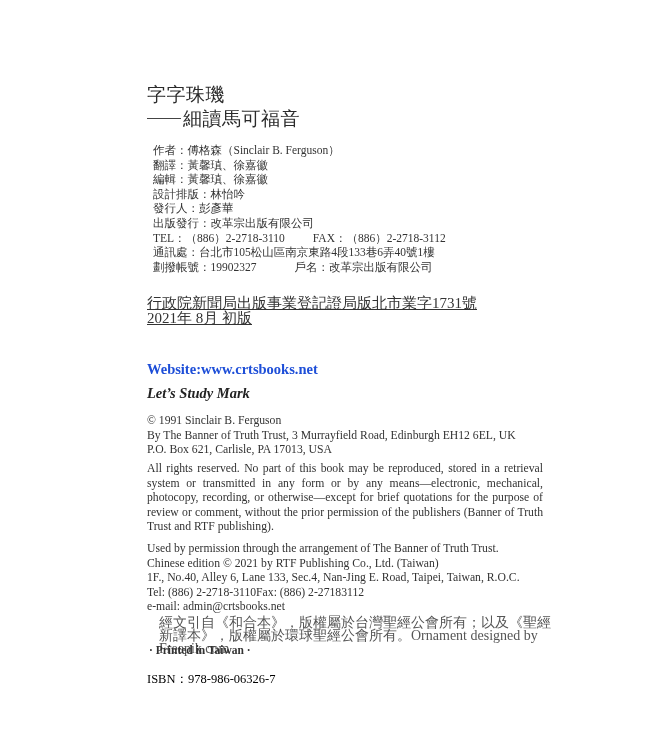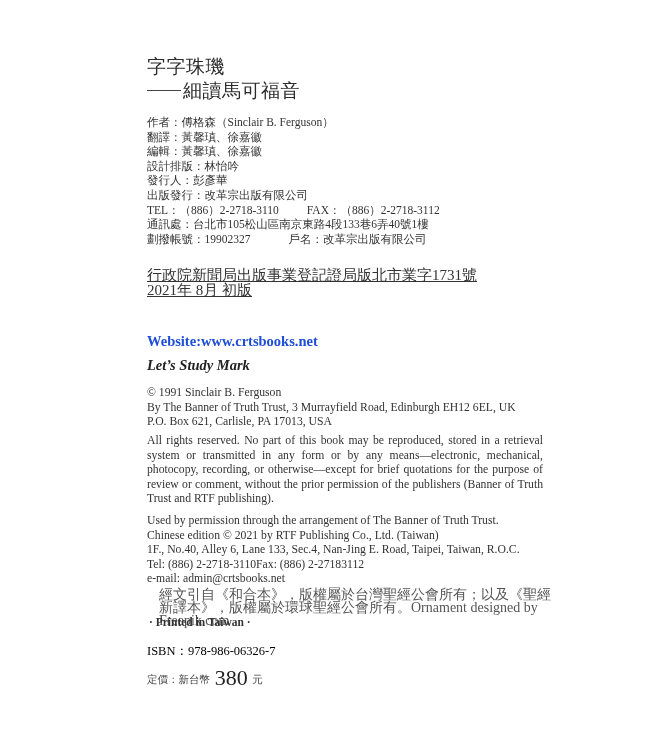--- a/index.html
+++ b/index.html
@@ -1,23 +1,23 @@
 <!DOCTYPE html>
 <html><head>
 <meta charset="utf-8">
 <style>
   html, body { margin: 0; padding: 0; background: #ffffff; }
   body { width: 650px; height: 750px; position: relative; overflow: hidden;
          font-family: "Liberation Serif", "DejaVu Serif", serif; color: #231f20; }
   .page { position: absolute; left: 0; top: 0; width: 650px; height: 750px; background: #fff; }
-  .abs { position: absolute; white-space: nowrap; }
+  .abs { position: absolute; white-space: nowrap; margin-top: 28px; }
   .title1 { left: 147px; top: 54px; font-family: "DejaVu Sans", sans-serif; font-size: 19px; letter-spacing: 0.5px; color: #2b2b2b; }
   .title2 { left: 147px; top: 78px; font-family: Liberation Sans, sans-serif; font-size: 19px; letter-spacing: 0.5px; color: #2b2b2b; }
   .title2 .dash { display: inline-block; width: 34px; border-top: 1px solid #444; vertical-align: middle; margin-right: 2px; position: relative; top: -1px; }
-  .credits { left: 147px; top: 115px; font-size: 11.5px; line-height: 14.6px; color: #333; }
+  .credits { left: 153px; top: 115px; font-size: 11.5px; line-height: 14.6px; color: #333; }
   .credits div { white-space: nowrap; }
   .credits .gap { display: inline-block; width: 28px; }
   .credits .gap2 { display: inline-block; width: 38px; }
   .reg { left: 147px; top: 268px; font-size: 15px; line-height: 14.6px; color: #333; text-decoration: underline; }
   .rights { left: 147px; top: 306px; font-size: 14.5px; font-weight: bold; color: #222; }
   .website { left: 147px; top: 333px; font-size: 14.5px; font-weight: bold; color: #1d4ed8; }
   .engtitle { left: 147px; top: 357px; font-size: 14.5px; font-weight: bold; font-style: italic; color: #222; }
   .copy { left: 147px; top: 386px; font-size: 11.7px; line-height: 14.6px; color: #333; }
   .allrights { left: 147px; top: 434px; width: 396px; font-size: 11.7px; line-height: 14.6px; color: #333; white-space: normal; text-align: justify; }
   .permission { left: 147px; top: 514px; font-size: 11.7px; line-height: 14.6px; color: #333; }
@@ -70,19 +70,14 @@
     <div>Chinese edition © 2021 by RTF Publishing Co., Ltd. (Taiwan)</div>
     <div>1F., No.40, Alley 6, Lane 133, Sec.4, Nan-Jing E. Road, Taipei, Taiwan, R.O.C.</div>
     <div><span>Tel: (886) 2-2718-3110</span><span class="gap"></span><span>Fax: (886) 2-27183112</span></div>
     <div>e-mail: admin@crtsbooks.net</div>
   </div>
 
   <div class="abs scripture">經文引自《和合本》，版權屬於台灣聖經公會所有；以及《聖經新譯本》，版權屬於環球聖經公會所有。Ornament designed by Freepik.com</div>
 
   <div class="abs printed">· Printed in Taiwan ·</div>
   <div class="abs isbn">ISBN：978-986-06326-7</div>
-  <div class="abs price">
-    <span>定價：新台幣</span>
-    <span class="amount">380</span>
-    <span>元</span>
-  </div>
 
 </div>
 
 </body></html>

